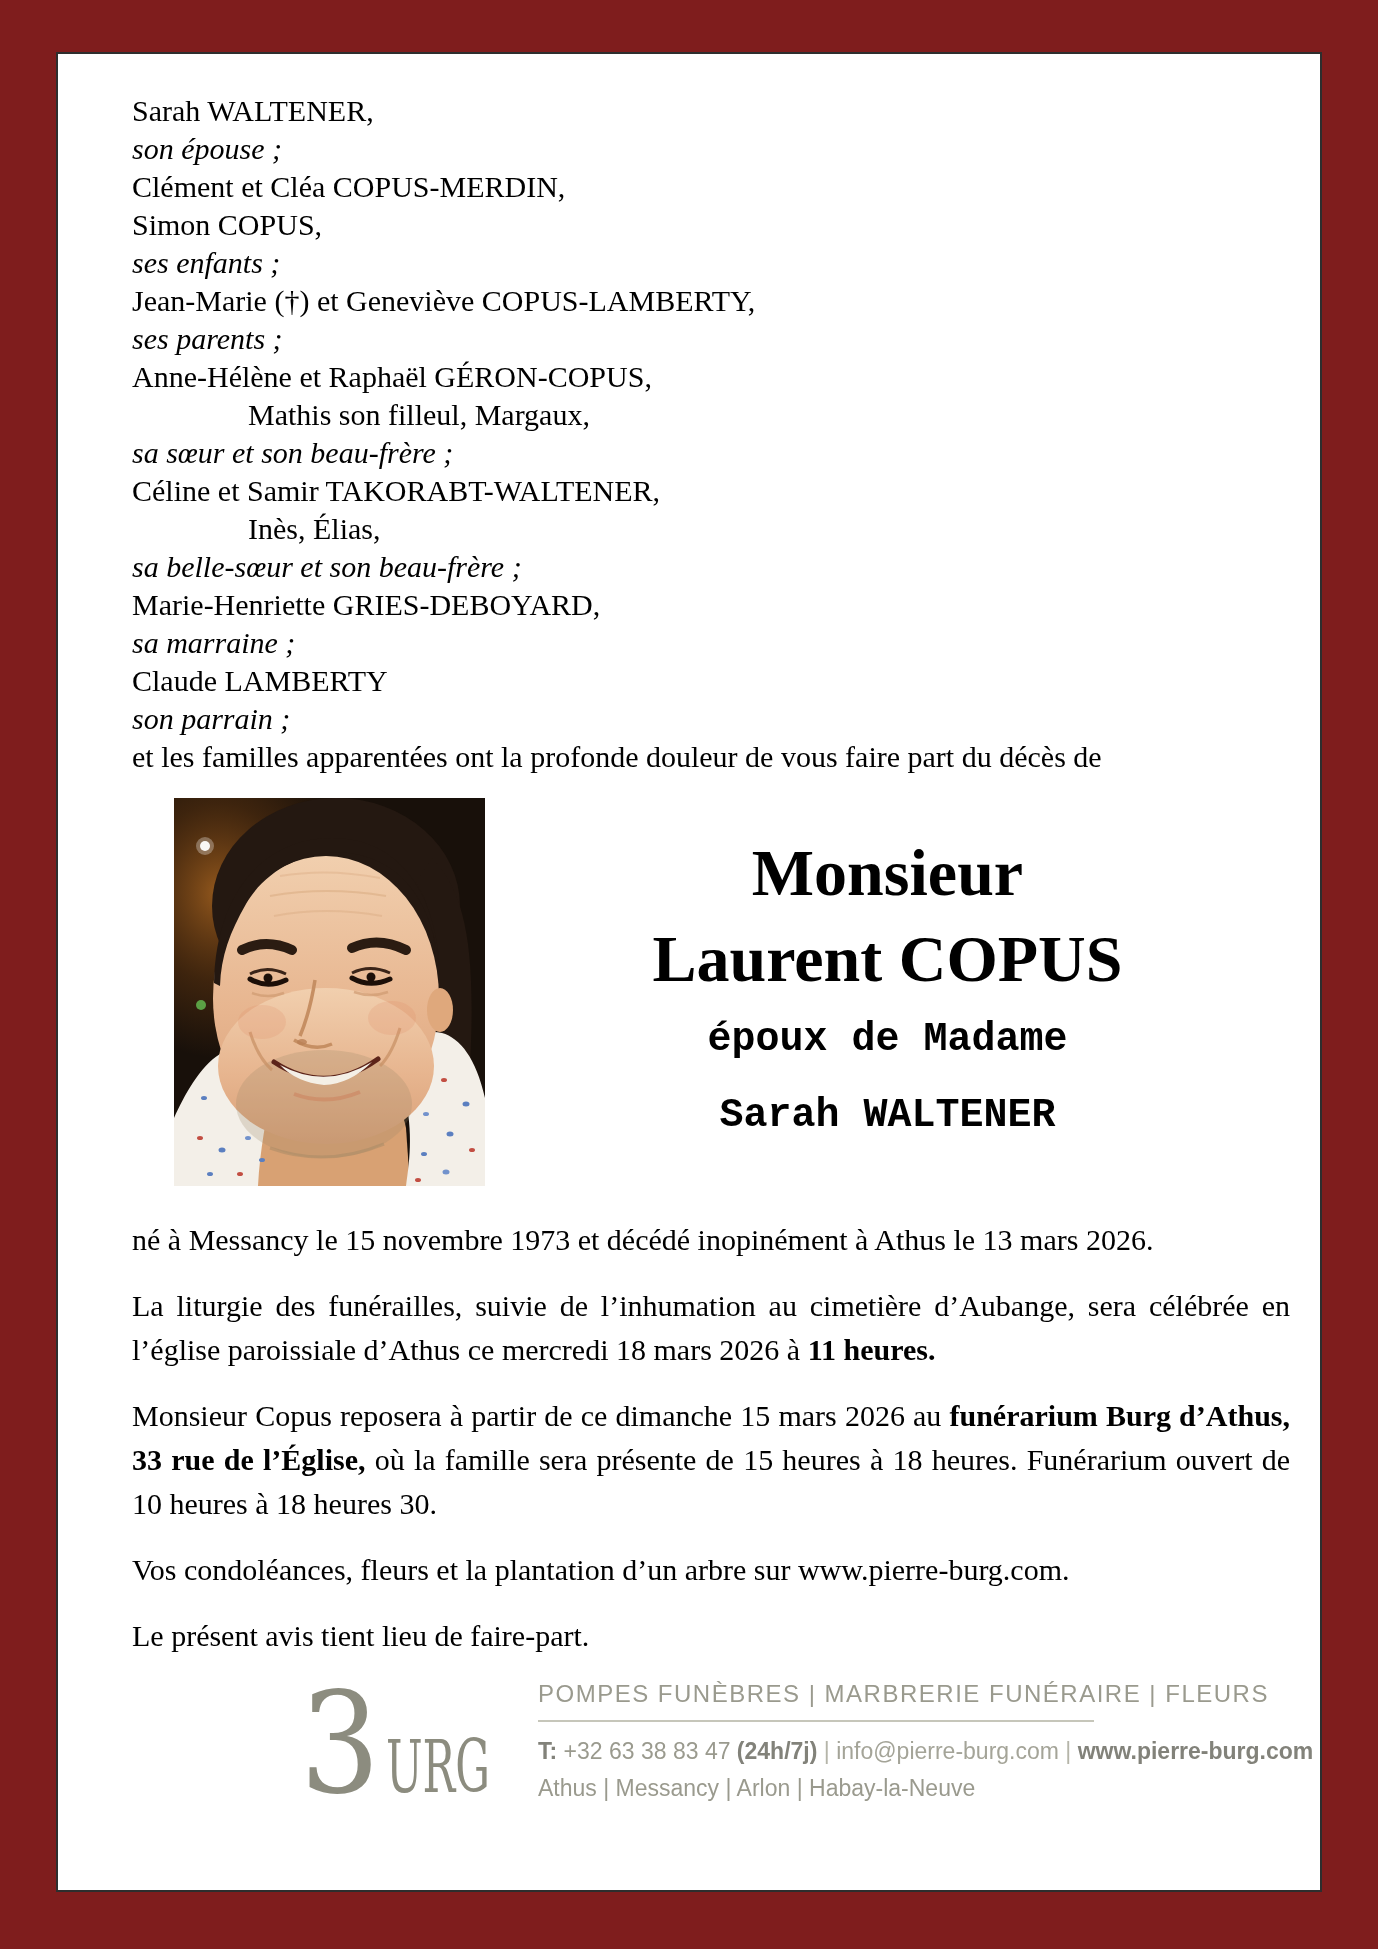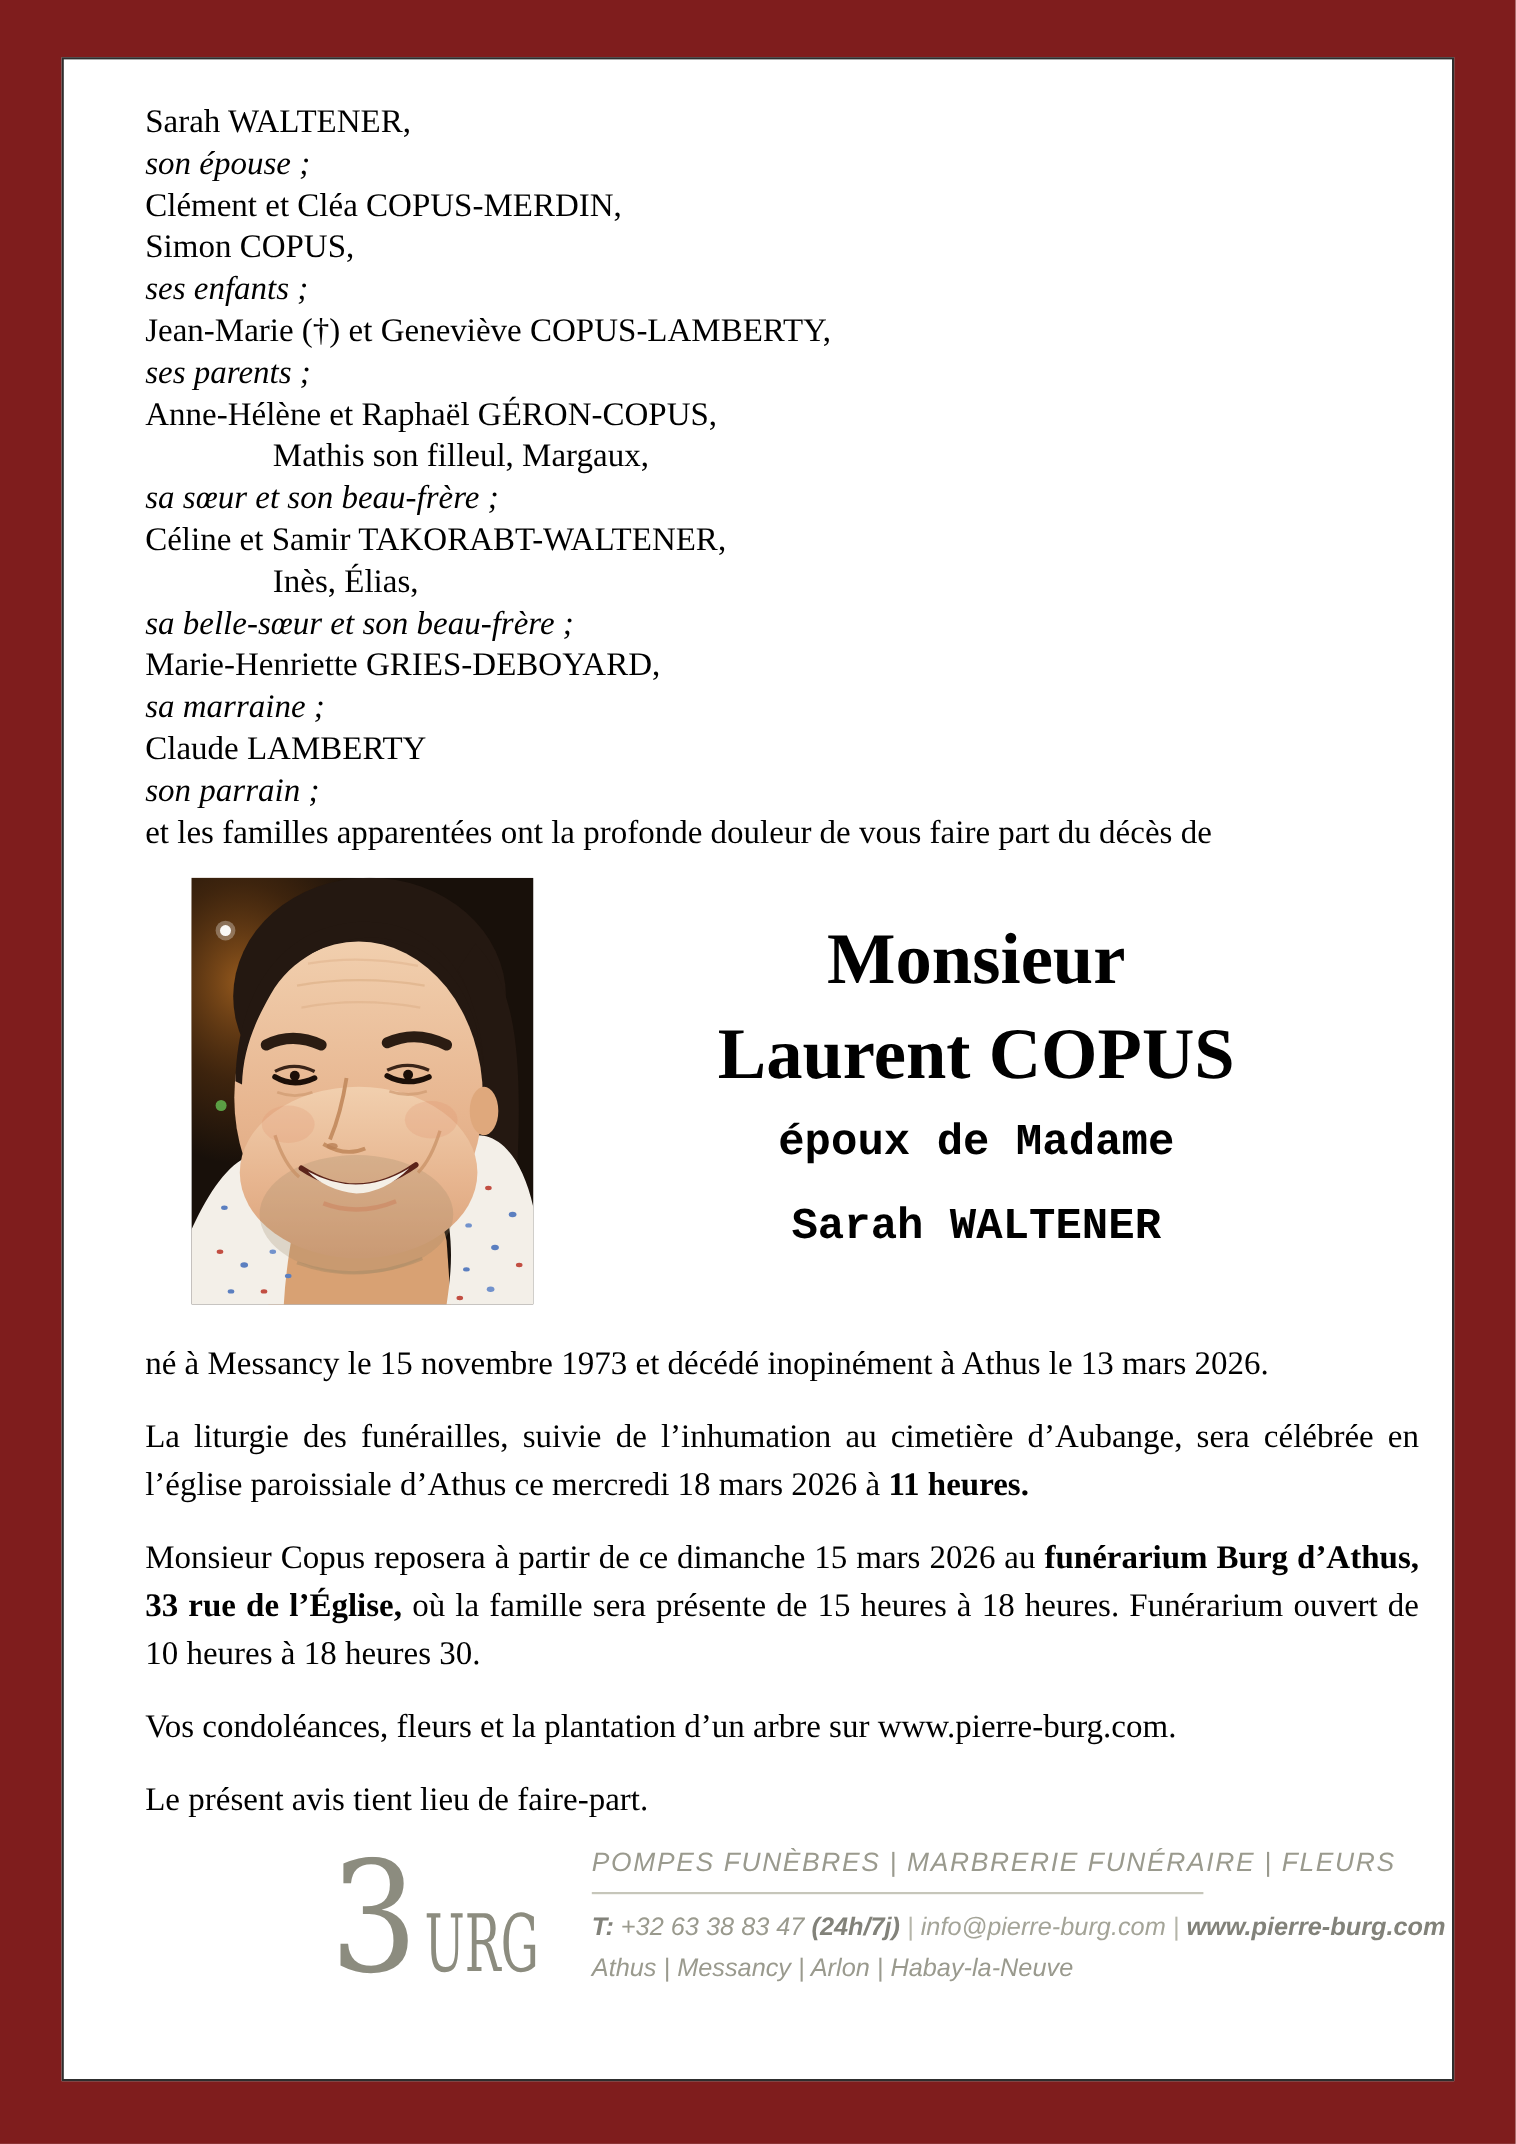--- a/index.html
+++ b/index.html
@@ -41,21 +41,20 @@
   .paras p { margin:0 0 22px 0; font-size:30px; line-height:44px; }
   .paras p.just { text-align:justify; }
   .paras b { font-weight:bold; }
   
   .footer { display:flex; align-items:flex-start; margin-top:22px; }
   .logo { flex:none; margin-left:168px; margin-top:8px; }
   .fcol {
     margin-left:46px; width:560px;
     font-family:"Liberation Sans", sans-serif;
     color:#97978a;
-    font-style:italic;
   }
   .services { font-size:24px; letter-spacing:1.5px; color:#9a9a8e; white-space:nowrap; }
   .fdiv { border-top:2px solid #c6c6ba; margin:12px 0 16px 0; width:556px; }
   .contact { font-size:23px; white-space:nowrap; color:#9a9a8e; }
   .contact .fb { font-weight:bold; color:#82827a; }
   .contact .flight { color:#a4a498; }
   .contact .fsep { color:#b5b5a9; }
   .cities { font-size:23px; margin-top:10px; color:#9a9a8e; }
 </style>
 </head>

